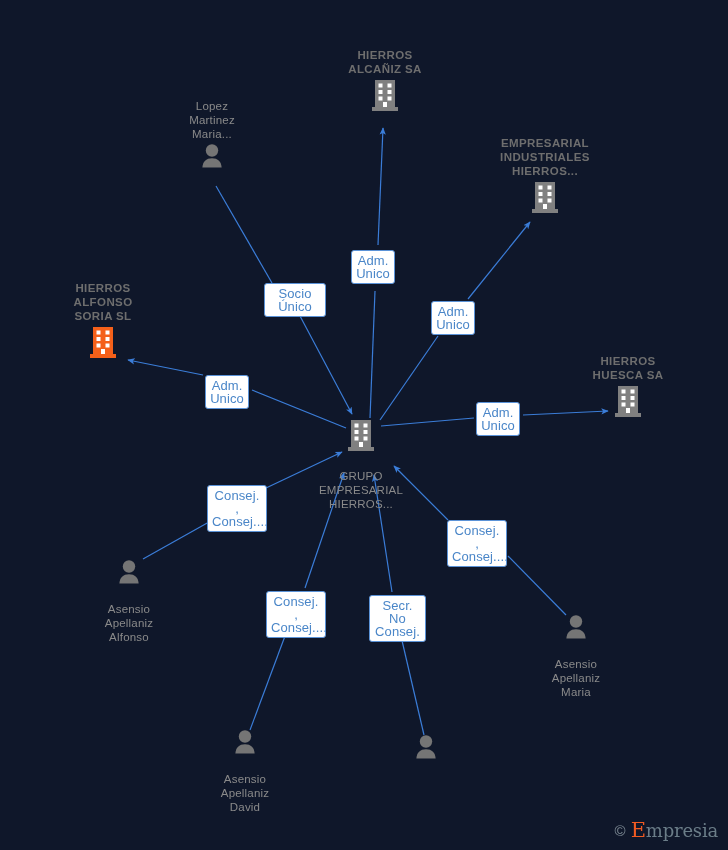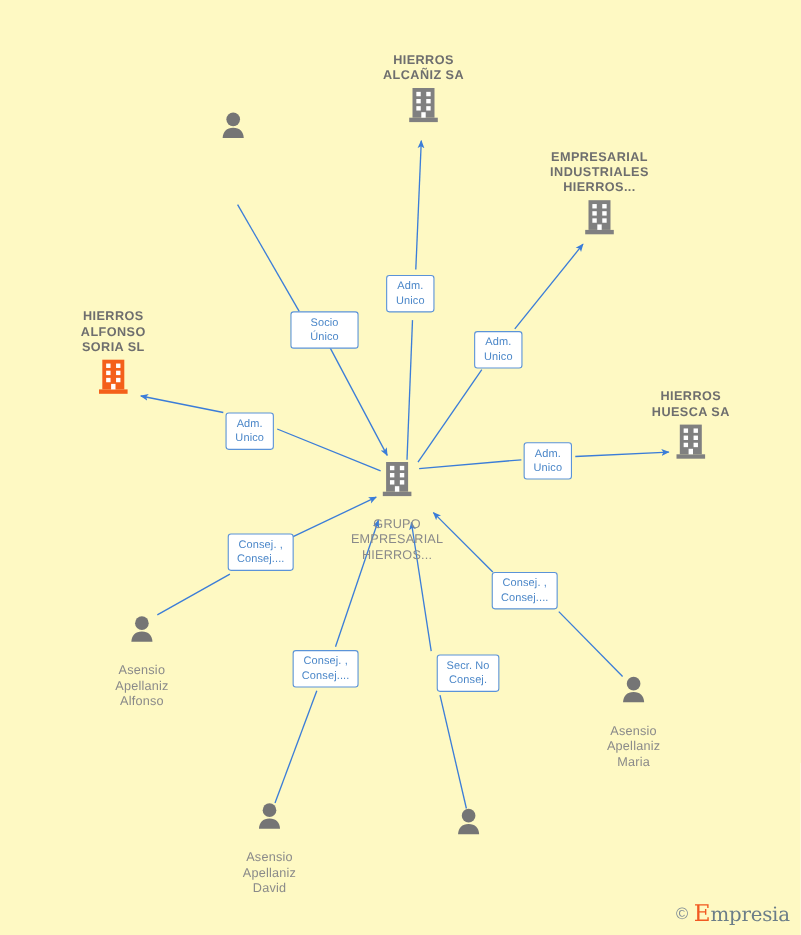--- a/index.html
+++ b/index.html
@@ -7,21 +7,21 @@
     padding: 0;
     background: #ffffff;
   }
   body {
     font-family: "Liberation Sans", sans-serif;
   }
   #canvas {
     position: relative;
     width: 728px;
     height: 850px;
-    background: #fef9c3;
+    background: #0f172a;
     overflow: hidden;
   }
   #edges {
     position: absolute;
     left: 0;
     top: 0;
     width: 728px;
     height: 850px;
   }
   .node {
@@ -49,21 +49,21 @@
   .node.label-top .glyph { margin-top: 2px; }
   .node.label-bottom .label { margin-top: 15px; }
 
   .edge-label {
     position: absolute;
     box-sizing: border-box;
     border: 1px solid #5b93d8;
     border-radius: 3px;
     background: #ffffff;
     color: #4a86c8;
-    font-size: 10px;
+    font-size: 13px;
     line-height: 13px;
     text-align: center;
     padding: 3px 4px 3px 4px;
     white-space: pre-line;
     letter-spacing: .1px;
   }
   .watermark {
     position: absolute;
     right: 10px;
     bottom: 8px;
@@ -157,20 +157,23 @@
         <rect x="7.5" y="12" width="4" height="4" fill="#ffffff"></rect>
         <rect x="16.5" y="12" width="4" height="4" fill="#ffffff"></rect>
         <rect x="7.5" y="18.5" width="4" height="4" fill="#ffffff"></rect>
         <rect x="16.5" y="18.5" width="4" height="4" fill="#ffffff"></rect>
         <rect x="12" y="24" width="4" height="5" fill="#ffffff"></rect>
       </svg>
     </span>
   </div>
 
   <div class="node label-top" style="left:212px; top:99px;">
+    <div class="label">Lopez
+Martinez
+Maria...</div>
     <span class="glyph">
       <svg width="28" height="26" viewBox="0 0 28 26">
         <circle cx="14" cy="7.5" r="6.2" fill="#757575"></circle>
         <path d="M14 15.2c-6 0-9.3 3.4-9.6 9.3h19.2c-.3-5.9-3.6-9.3-9.6-9.3z" fill="#757575"></path>
       </svg>
     </span>
   </div>
 
   <div class="node label-top" style="left:545px; top:136px;">
     <div class="label bold">EMPRESARIAL
@@ -309,21 +312,21 @@
 
   <div class="edge-label" style="left:207px; top:485px; width:60px;">Consej. ,
 Consej....</div>
 
   <div class="edge-label" style="left:447px; top:520px; width:60px;">Consej. ,
 Consej....</div>
 
   <div class="edge-label" style="left:266px; top:591px; width:60px;">Consej. ,
 Consej....</div>
 
-  <div class="edge-label" style="left:369px; top:595px; width:57px;margin-left:28px;">Secr.  No
+  <div class="edge-label" style="left:369px; top:595px; width:57px;">Secr.  No
 Consej.</div>
 
   <div class="watermark">
     <span class="copy">©</span>
     <span class="brand"><span class="cap">E</span><span>mpresia</span></span>
   </div>
 
 </div>
 
 </body></html>

